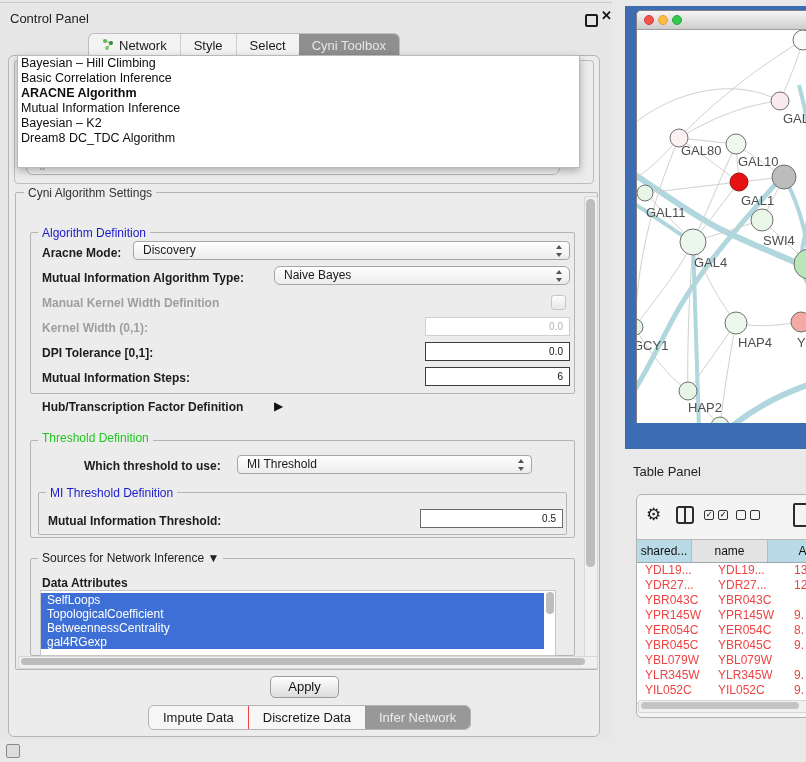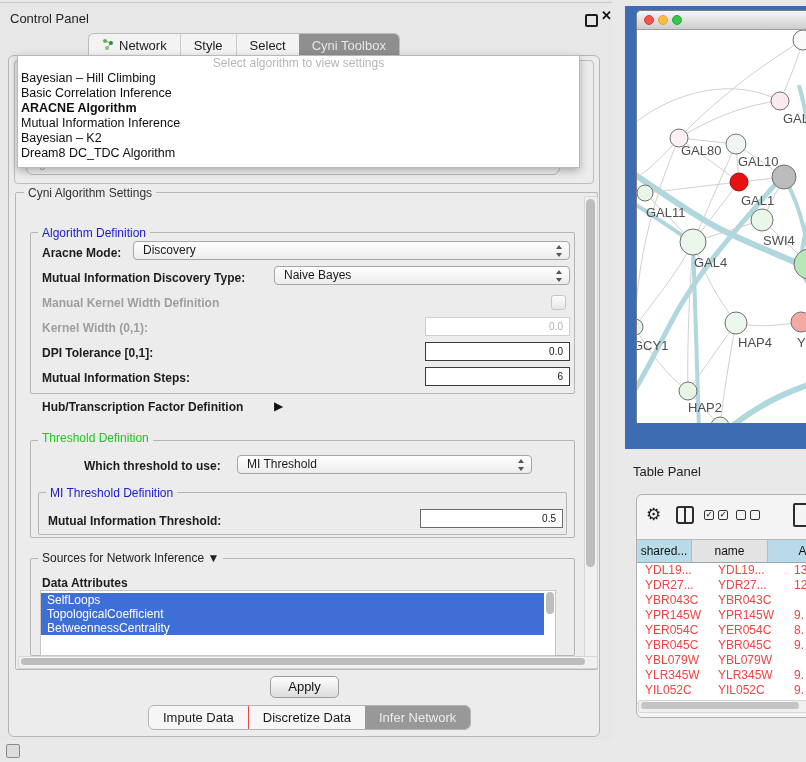--- a/index.html
+++ b/index.html
@@ -121,21 +121,20 @@
         </div>
         <div class="tab sel">
           <span>Cyni Toolbox</span>
         </div>
       </div>
 
     <div class="abs pre-box"></div>
     <div class="abs gal-combo">galFiltered.sif default node</div>
 
     <div class="abs popup">
-      <div class="popup-head">Select algorithm to view settings</div>
       <div id="algo-items">
           <div class="popup-item">Bayesian – Hill Climbing</div>
           <div class="popup-item">Basic Correlation Inference</div>
           <div class="popup-item sel">ARACNE Algorithm</div>
           <div class="popup-item">Mutual Information Inference</div>
           <div class="popup-item">Bayesian – K2</div>
           <div class="popup-item">Dream8 DC_TDC Algorithm</div>
         </div>
     </div>
 
@@ -144,22 +143,22 @@
 
     <div class="abs gbox" style="left:30px;top:232px;width:543px;height:160px;"></div>
     <div class="abs glabel blue" style="left:38px;top:226px;">Algorithm Definition</div>
 
     <div class="abs flabel" style="left:42px;top:246px;">Aracne Mode:</div>
     <div class="abs combo" style="left:133px;top:241px;width:437px;">
       <span>Discovery</span>
       <span class="stepper"></span>
     </div>
 
-    <div class="abs flabel" style="left:42px;top:271px;">Mutual Information Discovery Type:</div>
-    <div class="abs combo" style="left:274px;top:266px;width:296px;">
+    <div class="abs flabel" style="left:42px;top:271px;">Mutual Information Algorithm Type:</div>
+    <div class="abs combo" style="left:274px;top:266px;width:296px;border-radius:6px;">
       <span>Naive Bayes</span>
       <span class="stepper"></span>
     </div>
 
     <div class="abs flabel dis" style="left:42px;top:296px;">Manual Kernel Width Definition</div>
     <div class="abs chk" style="left:551px;top:295px;"></div>
 
     <div class="abs flabel dis" style="left:42px;top:321px;">Kernel Width (0,1):</div>
     <input class="abs tfield dis" style="left: 425px; top: 317px; width: 145px;" value="0.0">
 
@@ -189,20 +188,21 @@
     <div class="abs gbox" style="left:30px;top:558px;width:543px;height:96px;"></div>
     <div class="abs glabel" style="left:38px;top:551px;color:#222;">
       <span>Sources for Network Inference</span>
       <span>▼</span>
     </div>
     <div class="abs flabel" style="left:42px;top:576px;">Data Attributes</div>
     <div class="abs srclist" style="left:40px;top:590px;width:514px;height:62px;padding-top:2px;" id="src-list">
         <div class="srcitem">SelfLoops</div>
         <div class="srcitem">TopologicalCoefficient</div>
         <div class="srcitem">BetweennessCentrality</div>
+        <div class="srcitem">gal4RGexp</div>
       </div>
     <div class="abs vthumb" style="left:546px;top:592px;width:8px;height:22px;"></div>
 
     <div class="abs track" style="left:584px;top:196px;width:12px;height:460px;"></div>
     <div class="abs vthumb" style="left:586px;top:199px;width:9px;height:368px;"></div>
     <div class="abs track" style="left:18px;top:656px;width:578px;height:11px;"></div>
     <div class="abs vthumb" style="left:21px;top:658px;width:564px;height:7px;"></div>
 
     <div class="abs apply-btn">Apply</div>
 

